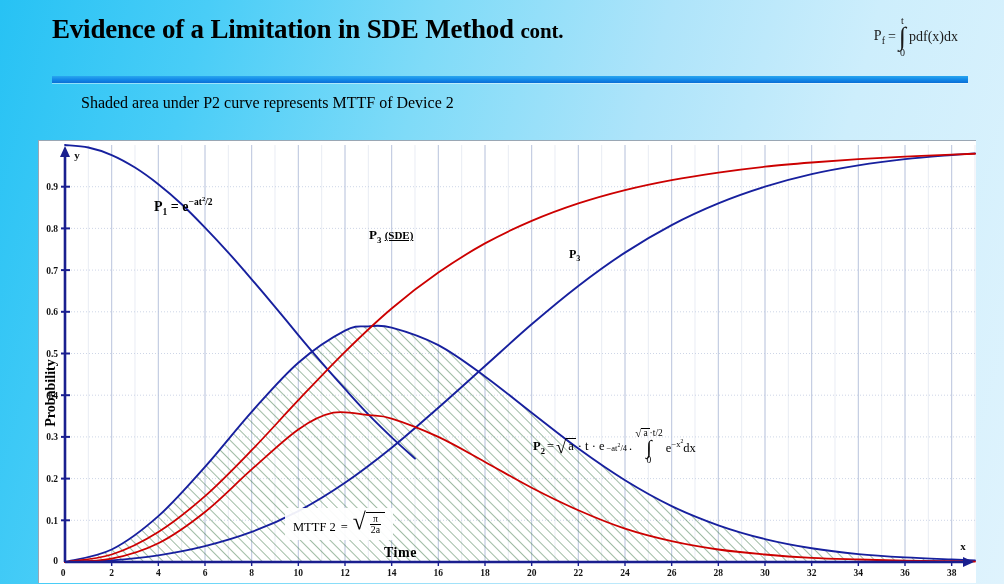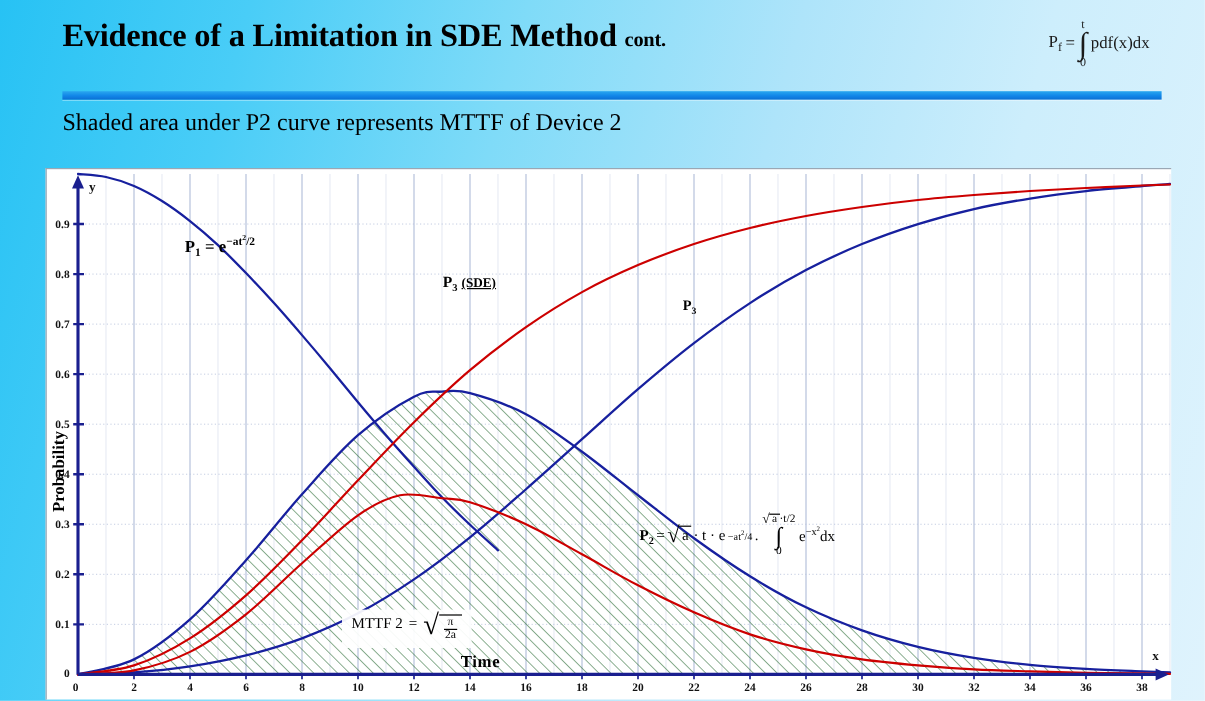--- a/index.html
+++ b/index.html
@@ -9,21 +9,21 @@
     background:linear-gradient(105deg,#27c2f4 0%, #49cdf7 18%, #7fdbf8 38%, #aee4fa 58%, #cdeefc 76%, #dff3fd 100%);
     position:relative;
   }
   
   #slide-title {
     position:absolute; left:52px; top:14px;
     font-size:27px; font-weight:bold; color:#000;
     font-family:"Liberation Serif", serif;
     letter-spacing:-0.2px; white-space:nowrap;
   }
-  #slide-title .cont { font-size:17px; font-weight:bold; }
+  #slide-title .cont { font-size:21px; font-weight:bold; }
   
   #pf-formula {
     position:absolute; right:46px; top:16px;
     font-family:"Liberation Serif", serif;
     font-size:14px; color:#1a1a1a;
     display:flex; align-items:center; gap:3px;
   }
   #pf-formula .lhs { font-size:14px; }
   #pf-formula .lhs sub { font-size:10px; }
   .intg { display:flex; flex-direction:column; align-items:center; line-height:1; }
@@ -31,23 +31,24 @@
   .intg .sym { font-size:26px; line-height:0.85; font-family:"Liberation Serif", serif; }
   
   #divider {
     position:absolute; left:52px; top:76px; width:916px; height:7px;
     background:linear-gradient(to bottom,#2aa7ef 0%,#1186e8 55%,#0c6fd4 100%);
     box-shadow:0 1px 0 rgba(255,255,255,.45);
   }
   
   #subtitle { position:absolute; left:52px; top:90px; width:900px; }
   #subtitle div {
-    font-size:20px; color:#000; line-height:25px;
+    font-size:16px; color:#000; line-height:25px;
     font-family:"Liberation Serif", serif;
     white-space:nowrap;
+    margin-left:29px;
   }
   
   #chart-wrap {
     position:absolute; left:38px; top:140px; width:938px; height:443px;
     background:#ffffff; border:1px solid #9aa7b4; border-right:none; border-bottom:none;
   }
   #chart-svg { display:block; width:938px; height:443px; }
   .annot {
     position:absolute; font-family:"Liberation Serif", serif;
     color:#000; white-space:nowrap;
@@ -281,21 +282,21 @@
             <span class="body">a</span>
           </span>
           <span>·t/2</span>
       </span>
       <span class="sym" style="font-size:20px;">∫</span>
       <span class="lim" style="font-size:9.5px;">0</span>
     </span>
     <span><span>e</span><sup><span>−x</span><sup>2</sup></sup><span>dx</span></span>
   </div>
 
-  <div class="annot" style="left:246px; top:367px; font-size:12.5px; background:rgba(255,255,255,.93); padding:4px 8px 5px 8px; display:flex; align-items:flex-start; gap:5px;">
+  <div class="annot" style="left:246px; top:367px; font-size:12.5px; background:rgba(255,255,255,.93); padding:4px 8px 5px 8px; display:flex; align-items:flex-end; gap:5px;">
     <span>MTTF 2</span>
     <span>=</span>
     <span class="radical">
         <span class="sign" style="font-size:1.9em; line-height:.8;">√</span>
         <span class="body" style="padding-top:1px;">
       <span class="frac">
             <span class="num">π</span>
             <span class="den">2a</span>
           </span>
     </span>

